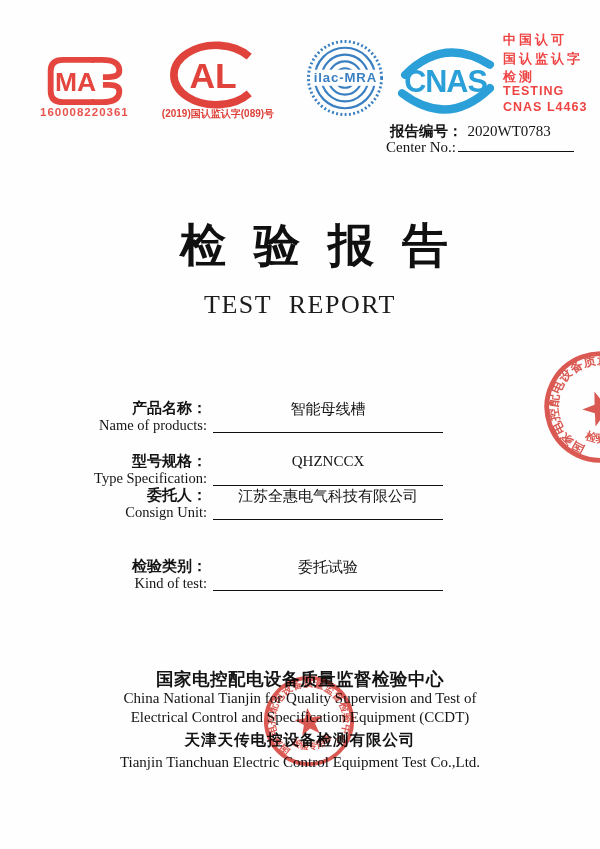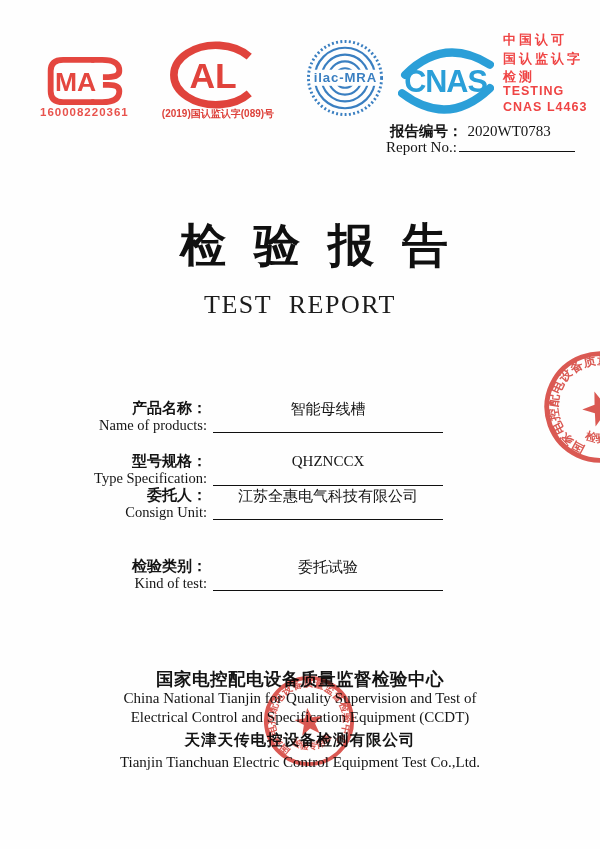--- a/index.html
+++ b/index.html
@@ -95,21 +95,21 @@
     <div class="cnas-zh">国认监认字</div>
     <div class="cnas-zh" style="margin-bottom:2px">检测</div>
     <div class="cnas-en">TESTING</div>
     <div class="cnas-en">CNAS L4463</div>
   </div>
 
   <div class="abs repno-zh zh-b">
     <span>报告编号：</span><span class="val">2020WT0783</span>
   </div>
   <div class="abs repno-en sf">
-    <span>Report No.:</span><span class="repno-line"></span>
+    <span>Center No.:</span><span class="repno-line"></span>
   </div>
 
   <div class="abs title-zh">检验报告</div>
   <div class="abs title-en sf">TEST REPORT</div>
 
   <div class="abs frow" style="top:399px">
     <div class="flab-zh">产品名称：</div>
     <div class="flab-en sf">Name of products:</div>
     <div class="fval sf">智能母线槽</div>
     <div class="fline"></div>

